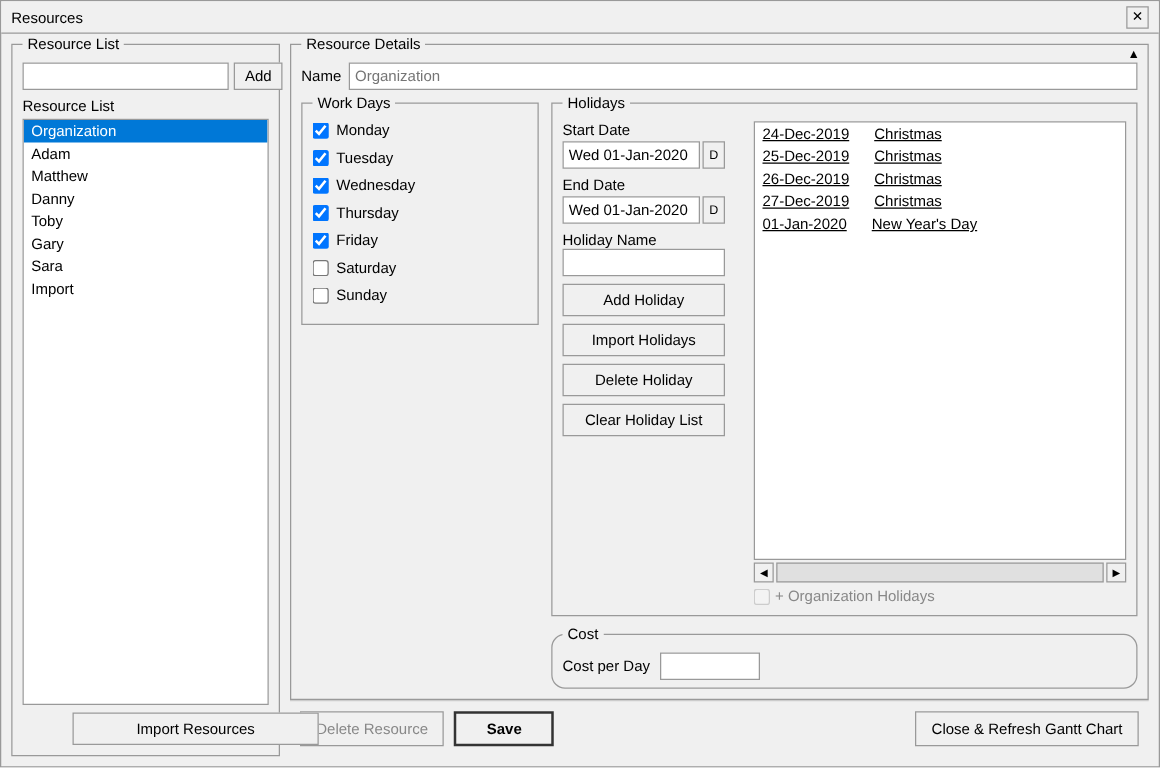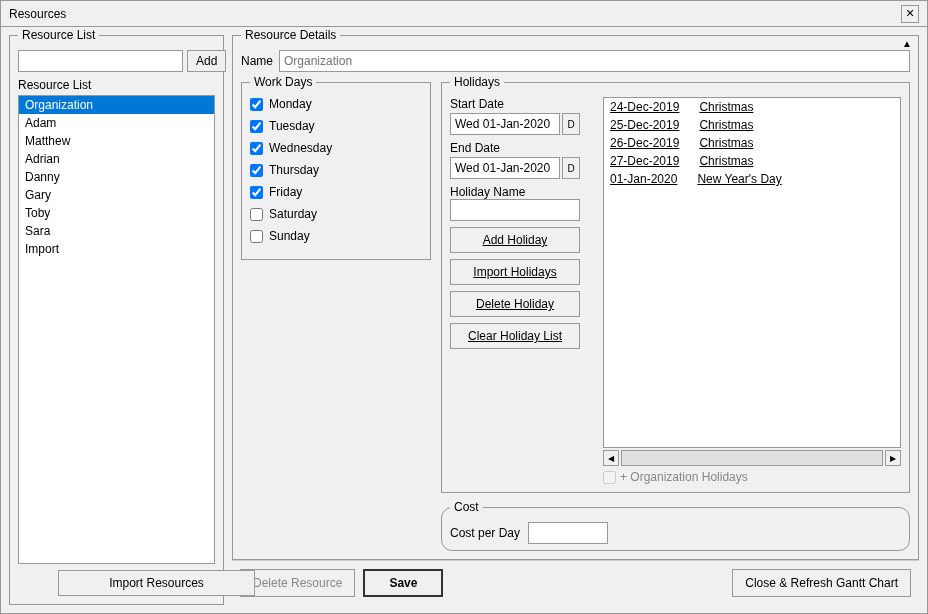--- a/index.html
+++ b/index.html
@@ -251,21 +251,20 @@
       font-size: 12px;
       background: white;
     }
     .holiday-btn {
       width: 130px;
       height: 26px;
       border: 1px solid #999;
       background: #f0f0f0;
       cursor: pointer;
       font-size: 12px;
-      text-decoration: underline;
     }
     .scrollbar-row {
       display: flex;
       align-items: center;
       gap: 2px;
       margin-top: 2px;
     }
     .scroll-arrow {
       width: 16px;
       height: 16px;
@@ -374,24 +373,23 @@
         <div class="add-row">
           <input class="add-input" type="text" style="">
           <button class="btn">Add</button>
         </div>
         <div class="resource-list-label">Resource List</div>
         <div class="list-box" style="flex:1;height:auto;">
 
         <div class="list-item selected">Organization</div>
             <div class="list-item">Adam</div>
             <div class="list-item">Matthew</div>
-            <div class="list-item">Adrian</div>
             <div class="list-item">Danny</div>
+            <div class="list-item">Toby</div>
             <div class="list-item">Gary</div>
-            <div class="list-item">Toby</div>
             <div class="list-item">Sara</div>
             <div class="list-item">Import</div>
           </div>
         <div class="import-btn-row" style="margin-top:auto;">
           <button class="import-resources-btn">Import Resources</button>
         </div>
       </div>
     </div>
 
     <div class="right-panel">

